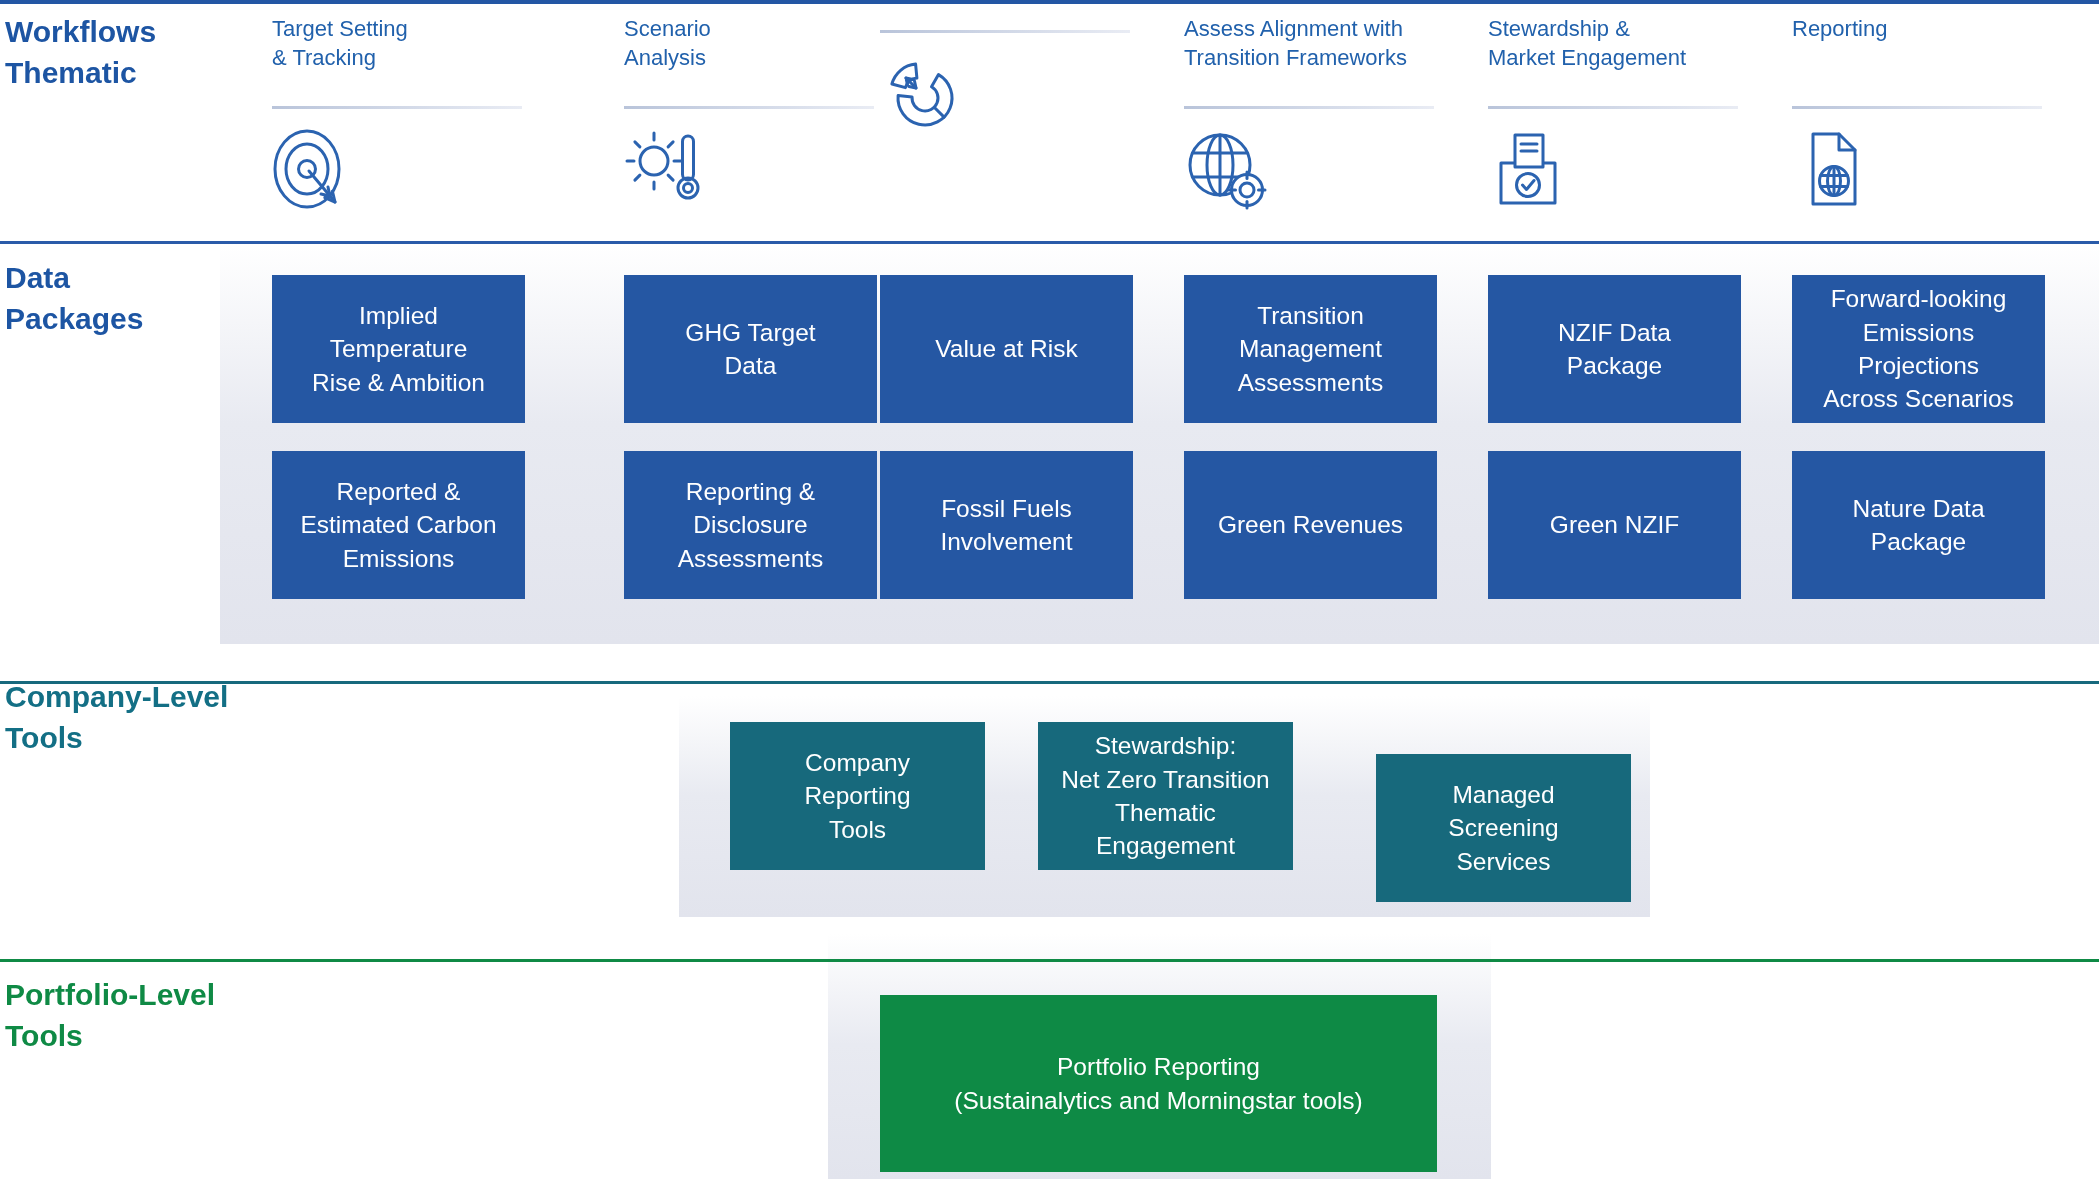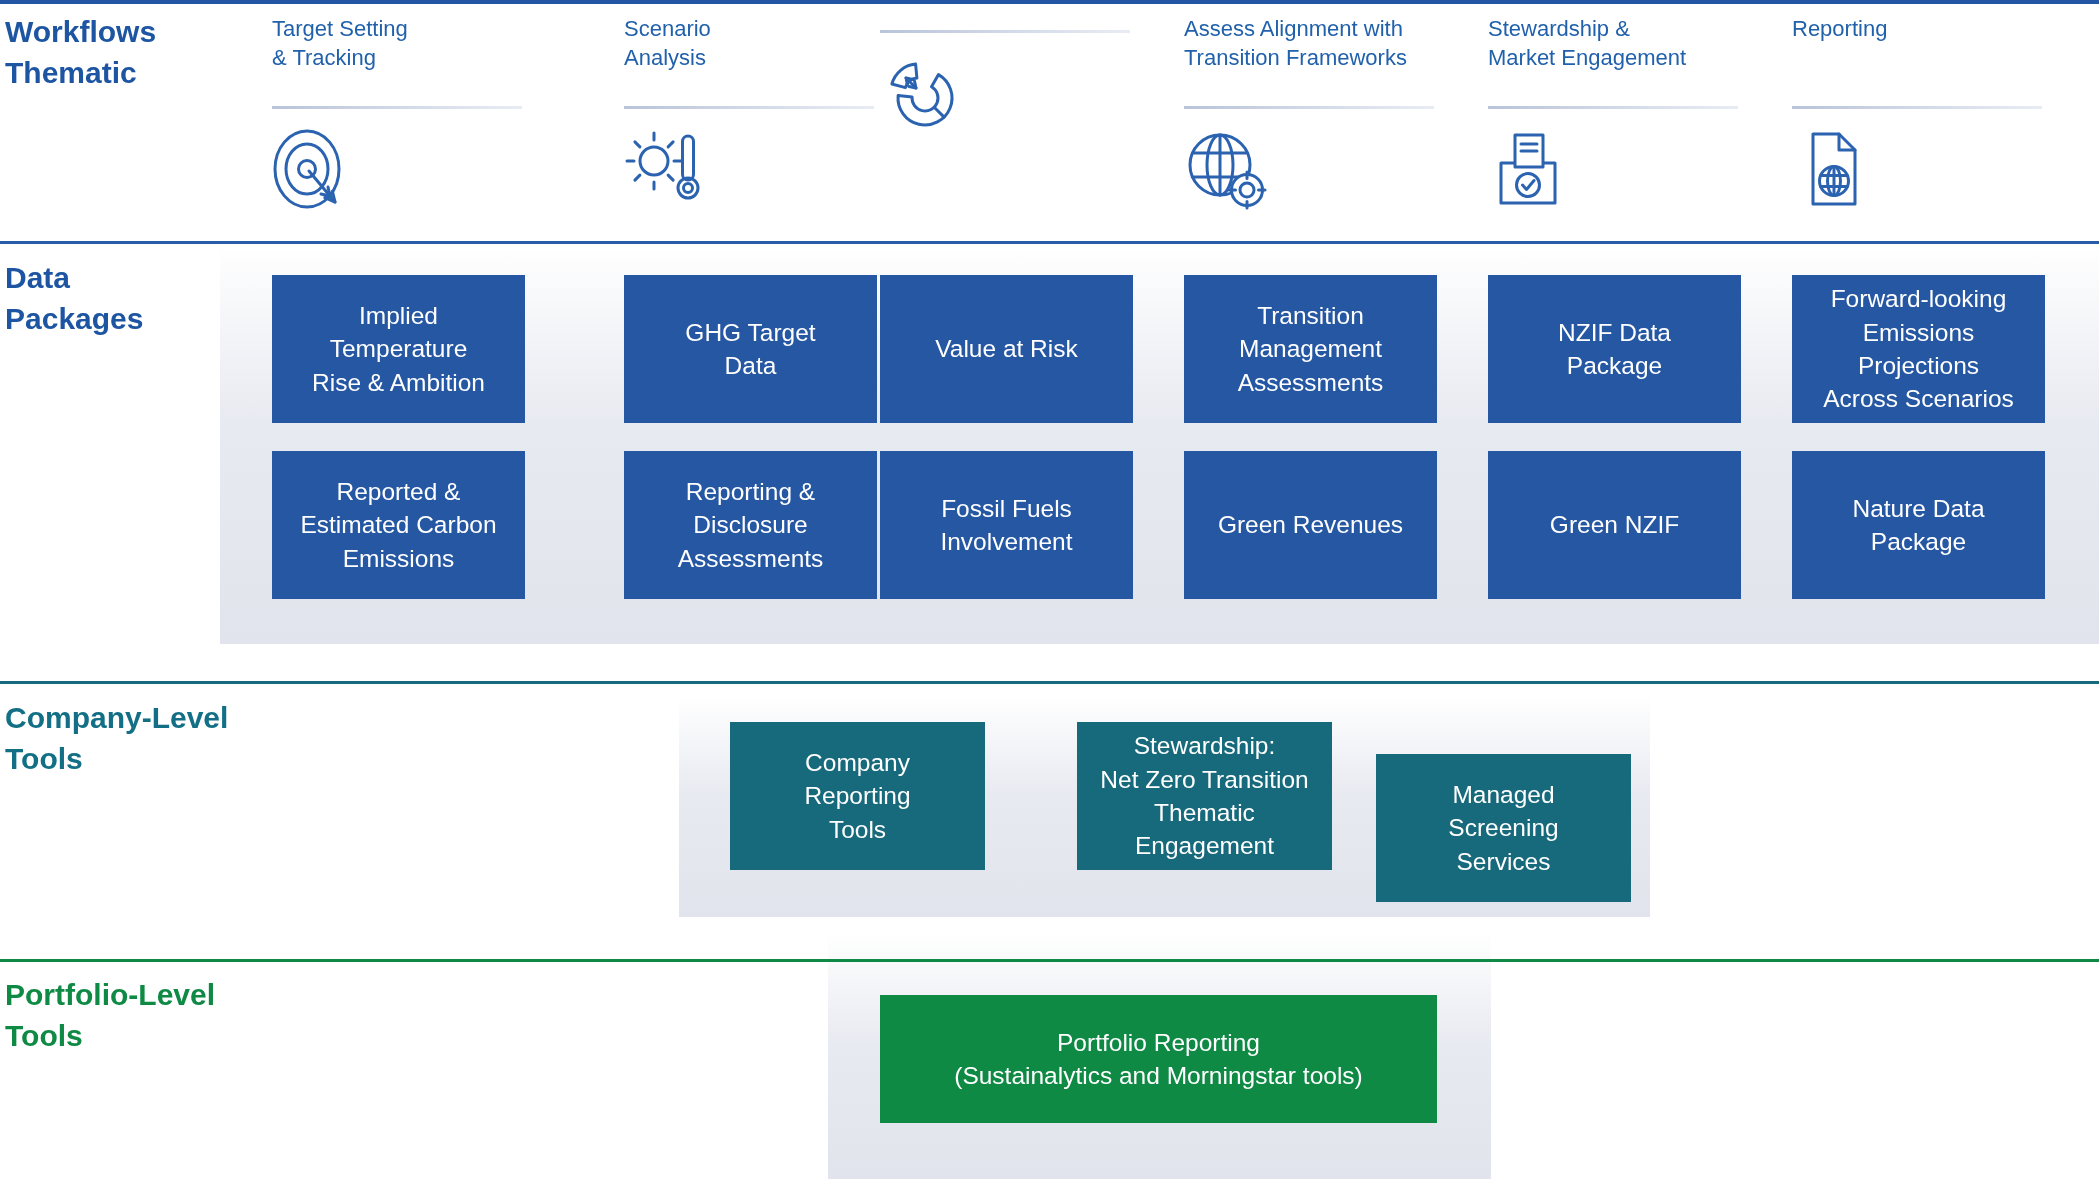--- a/index.html
+++ b/index.html
@@ -27,21 +27,21 @@
   .panel{position:absolute;background:linear-gradient(to bottom,#ffffff 0%,#e8eaf1 45%,#e2e4ed 100%);}
   .panel-data{left:220px;top:244px;width:1879px;height:400px;}
   .panel-company{left:679px;top:696px;width:971px;height:221px;}
   .panel-portfolio{left:828px;top:934px;width:663px;height:245px;z-index:2;}
 
   .box{position:absolute;display:flex;align-items:center;justify-content:center;
        text-align:center;color:#ffffff;font-size:24.5px;line-height:1.36;
        white-space:pre-line;z-index:4;}
   .box-blue{width:253px;height:148px;background:#2557a3;}
   .box-teal{width:255px;height:148px;background:#17697c;}
-  .box-green{width:557px;height:128px;background:#0e8a45;}
+  .box-green{width:557px;height:177px;background:#0e8a45;}
 
   .r1{top:275px;} .r2{top:451px;}
   .c1{left:272px;} .c2{left:576px;margin-left:48px;} .c3{left:880px;}
   .c4{left:1184px;} .c5{left:1488px;} .c6{left:1792px;}
 
   .ic{stroke:#2b63b0;fill:none;stroke-width:3;stroke-linecap:round;stroke-linejoin:round;}
   .ic-fillwhite{fill:#ffffff;}
 </style>
 </head>
 <body>
@@ -185,27 +185,27 @@
 Assessments</span></div>
   <div class="box box-blue r2 c4"><span>Green Revenues</span></div>
   <div class="box box-blue r2 c3"><span>Fossil Fuels
 Involvement</span></div>
   <div class="box box-blue r2 c5"><span>Green NZIF</span></div>
   <div class="box box-blue r2 c6"><span>Nature Data
 Package</span></div>
 
   <div class="sep sep-teal"></div>
   <div class="panel panel-company"></div>
-  <div class="row-label lbl-teal" style="top:698px;">Company-Level
+  <div class="row-label lbl-teal" style="top:677px;">Company-Level
 Tools</div>
 
   <div class="box box-teal" style="left:730px;top:722px;"><span>Company
 Reporting
 Tools</span></div>
-  <div class="box box-teal" style="left:1038px;top:722px;margin-left:39px;"><span>Stewardship:
+  <div class="box box-teal" style="left:1038px;top:722px;"><span>Stewardship:
 Net Zero Transition
 Thematic
 Engagement</span></div>
   <div class="box box-teal" style="left:1347px;top:754px;margin-left:29px;"><span>Managed
 Screening
 Services</span></div>
 
   <div class="panel panel-portfolio"></div>
   <div class="sep sep-green"></div>
   <div class="row-label lbl-green" style="top:975px;">Portfolio-Level

